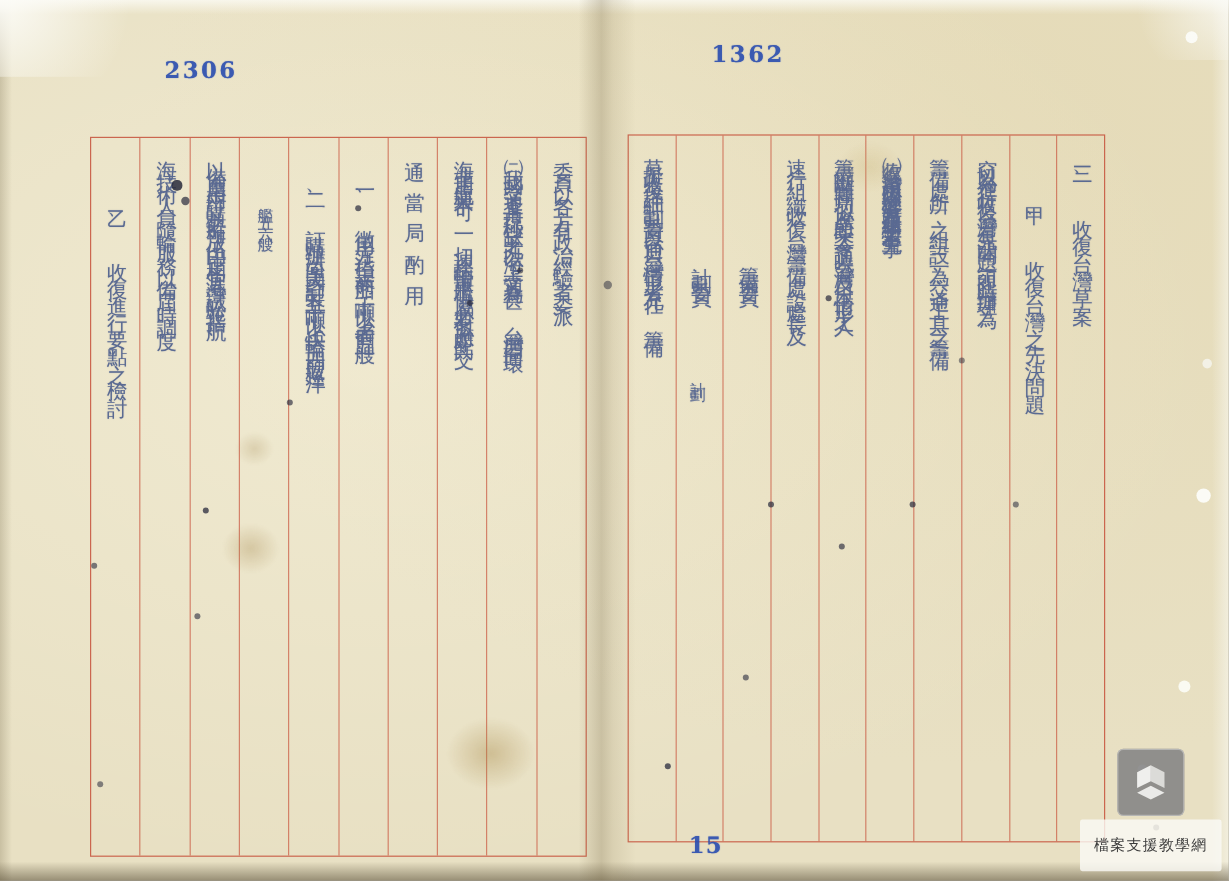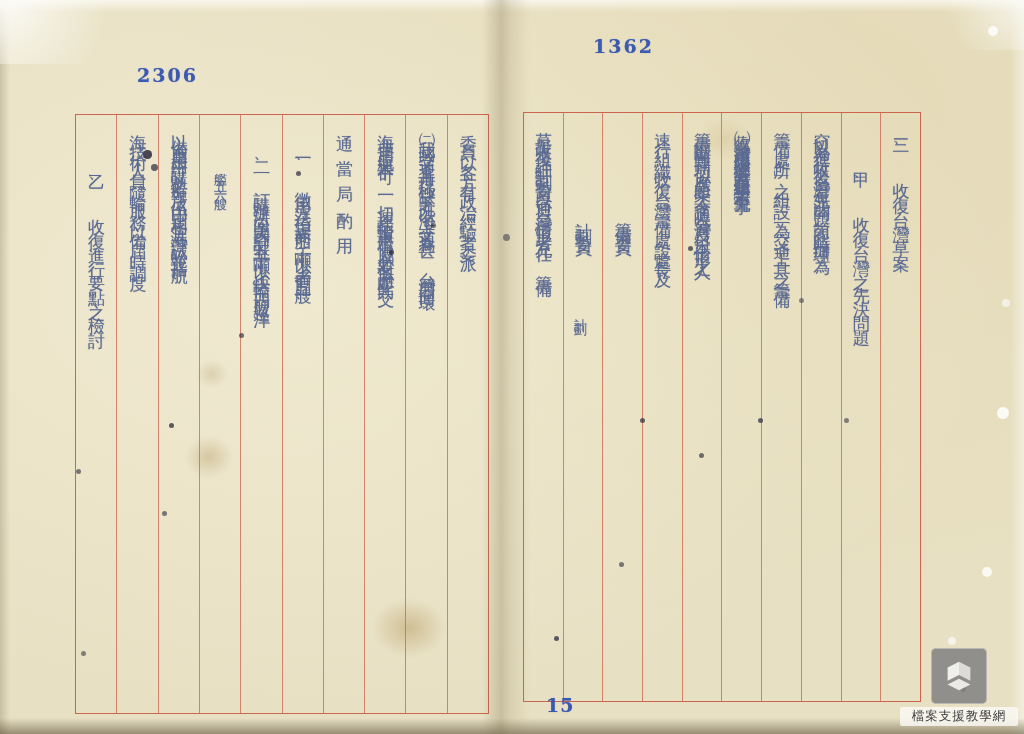--- a/index.html
+++ b/index.html
@@ -42,23 +42,23 @@
     position:absolute; left:47px; top:195px;
     writing-mode:vertical-rl; font-size:13px; letter-spacing:4px;
     color:#5a6a92; text-shadow:0 0 1px rgba(85,98,140,.4);
   }
   
   .stamp{
     position:absolute; font-family:"DejaVu Serif", serif; font-weight:bold;
     color:#2d4fb0; font-size:19px; letter-spacing:2px; opacity:.92;
     text-shadow:0 0 1px rgba(45,79,176,.6);
   }
-  .stamp-2306{left:137px; top:64px;}
+  .stamp-2306{left:137px; top:48px;}
   .stamp-2305{left:593px; top:35px;}
-  .stamp-15{left:546px; top:694px; letter-spacing:1px;text-align:center;}
+  .stamp-15{left:574px; top:694px; letter-spacing:1px;text-align:center;}
   
   .artifact{position:absolute; pointer-events:none;}
   .fold{
     left:482px; top:0; width:48px; height:734px;
     background:linear-gradient(90deg, rgba(110,95,60,0) 0%, rgba(110,95,60,.26) 40%, rgba(140,124,86,.16) 60%, rgba(110,95,60,0) 100%);
   }
   .stain{border-radius:50%; filter:blur(1px);}
   .stain1{left:372px; top:598px; width:74px; height:60px;
     background:radial-gradient(ellipse, rgba(163,132,66,.38), rgba(163,132,66,0) 70%);}
   .stain2{left:185px; top:436px; width:48px; height:42px;
@@ -109,21 +109,21 @@
     position:absolute; right:6px; bottom:8px; width:118px; text-align:center; z-index:5;
   }
   .wm-logo{
     width:56px; height:56px; margin:0 auto; border-radius:5px;
     background:rgba(128,128,131,.85);
     display:flex; align-items:center; justify-content:center;
     box-shadow:0 0 0 1px rgba(255,255,255,.35) inset;
   }
   .wm-label{
     margin-top:3px; font-size:12.5px; letter-spacing:1px; color:#3c3c3c;
-    background:rgba(250,250,246,.8); border-radius:2px; padding:1px 2px;
+    background:rgba(250,250,246,.8); border-radius:2px; padding:13px 2px;
   }
 </style>
 </head>
 <body>
 
 <div class="scan">
 
   <div class="page page-right">
     <div class="cols">
       <div class="col">

